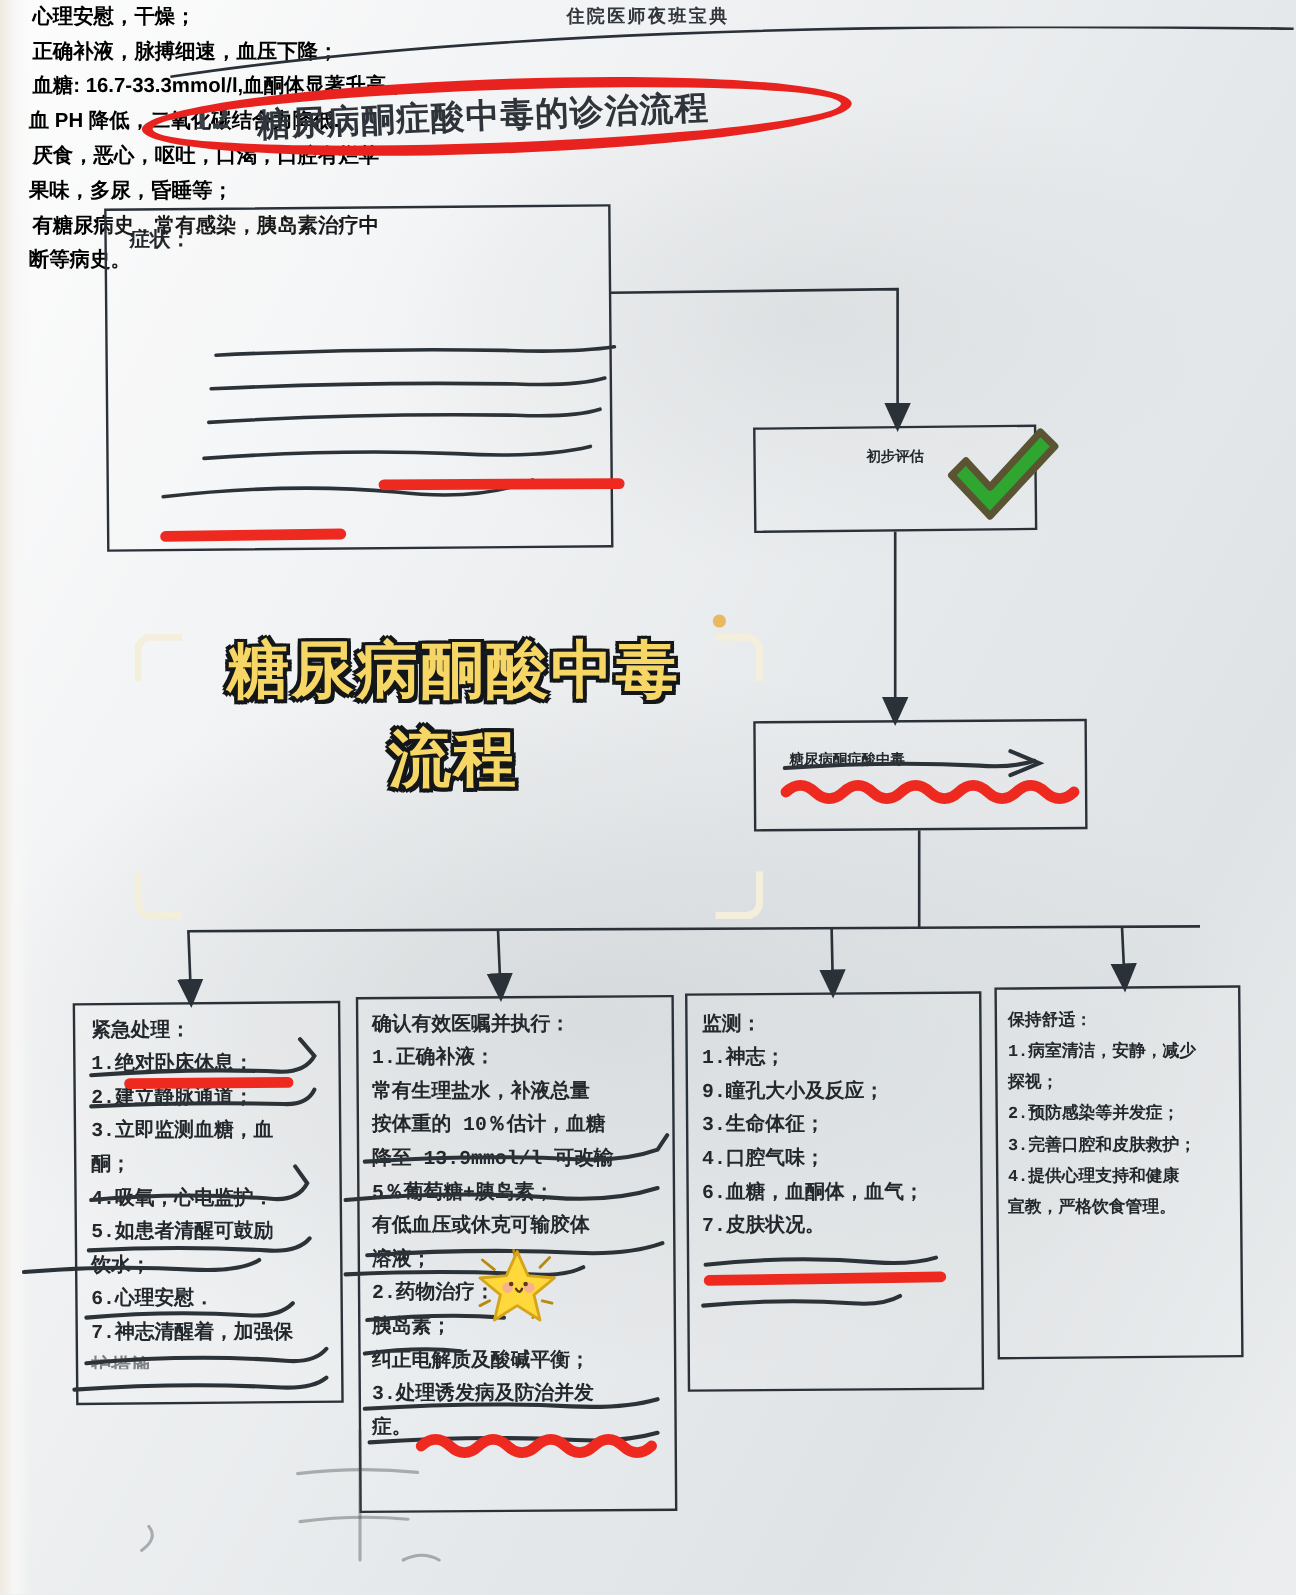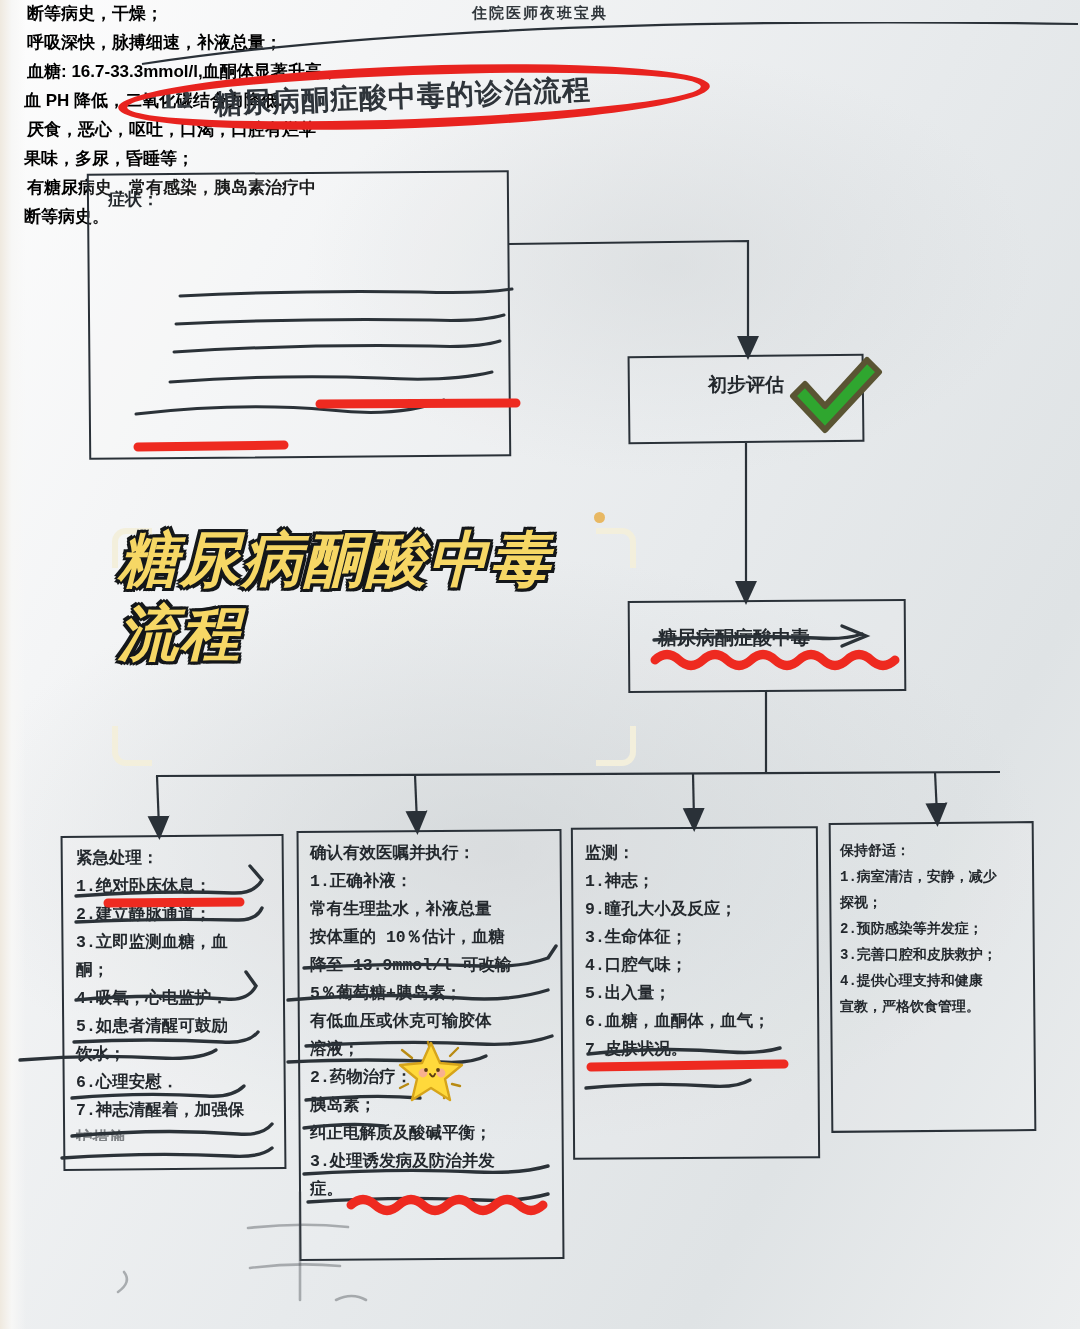--- a/index.html
+++ b/index.html
@@ -55,21 +55,21 @@
   .bx-b4{left:830px;top:822px;width:205px;height:310px;transform:rotate(-0.5deg);}
 
   .boxtext{position:absolute;color:#23282d;font-family:"DejaVu Serif","Liberation Serif",serif;}
   .sym-head{left:108px;top:188px;font-size:17px;font-weight:700;}
   .sym-list{left:108px;top:214px;width:400px;}
   .sym-row{display:flex;align-items:flex-start;margin-bottom:2px;}
   .bullet{width:9px;height:9px;border-radius:50%;background:#3b4147;margin-top:9px;margin-right:18px;flex:none;}
   .sym-txt{font-size:17px;line-height:27px;font-weight:700;}
   .nobullet{margin-left:24px;}
 
-  .ctr{position:absolute;text-align:center;font-size:19px;font-weight:700;
+  .ctr{position:absolute;text-align:center;font-size:12px;font-weight:700;
        color:#23282d;font-family:"DejaVu Serif","Liberation Serif",serif;}
   .assess-lbl{left:628px;top:372px;width:236px;}
   .dka-lbl{left:640px;top:625px;width:250px;text-align:left;padding-left:18px;}
 
   .blist{position:absolute;font-size:16.5px;line-height:28px;font-weight:700;
          color:#23282d;font-family:Liberation Mono, monospace;}
   .b1l{left:76px;top:845px;width:200px;}
   .b2l{left:310px;top:840px;width:244px;}
   .b3l{left:585px;top:840px;width:228px;}
   .b4l{left:840px;top:838px;width:190px;font-size:14px;line-height:26px;}
@@ -77,27 +77,27 @@
   
   svg.flow{position:absolute;left:0;top:0;width:1080px;height:1329px;pointer-events:none;}
 
   
   .check{position:absolute;left:783px;top:352px;width:104px;height:86px;}
 
   
   .star{position:absolute;left:398px;top:1040px;width:66px;height:64px;}
 
   
-  .bigtitle{position:absolute;left:118px;top:522px;width:520px;
+  .bigtitle{position:absolute;left:118px;top:522px;width:520px;text-align:center;
             font-family:"DejaVu Sans","Liberation Sans",sans-serif;
-            font-weight:900;font-size:60px;line-height:74px;color:#f6d765;letter-spacing:2px;
+            font-weight:900;font-size:52px;line-height:74px;color:#f6d765;letter-spacing:2px;
             text-shadow:
               -3px -3px 0 #14171a, 3px -3px 0 #14171a, -3px 3px 0 #14171a, 3px 3px 0 #14171a,
               0 -3px 0 #14171a, 0 3px 0 #14171a, -3px 0 0 #14171a, 3px 0 0 #14171a,
-              7px 8px 0 #11141600; font-style: italic;}
+              7px 8px 0 #11141600;}
   .bigtitle .l2{display:block;}
   .corner{position:absolute;width:34px;height:34px;border:6px solid #f3efdc;}
   .c-tl{left:112px;top:528px;border-right:none;border-bottom:none;border-top-left-radius:14px;}
   .c-tr{left:596px;top:528px;border-left:none;border-bottom:none;border-top-right-radius:14px;}
   .c-bl{left:112px;top:726px;border-right:none;border-top:none;border-bottom-left-radius:14px;}
   .c-br{left:596px;top:726px;border-left:none;border-top:none;border-bottom-right-radius:14px;}
   .dot-deco{position:absolute;left:594px;top:512px;width:11px;height:11px;border-radius:50%;background:#e8b863;}
 
   
   svg.ink{position:absolute;left:0;top:0;width:1080px;height:1329px;pointer-events:none;}
@@ -146,25 +146,25 @@
       <path d="M415 775 L417 823" marker-end="url(#ar)"></path>
       <path d="M693 773 L694 820" marker-end="url(#ar)"></path>
       <path d="M935 772 L937 815" marker-end="url(#ar)"></path>
     </g>
   </svg>
 
   <div class="boxtext sym-head">症状：</div>
   <div class="sym-list">
     <div class="sym-row">
         <span class="bullet"></span>
-        <span class="sym-txt">断等病史，干燥；</span>
-      </div>
-    <div class="sym-row">
-        <span class="bullet"></span>
-        <span class="sym-txt">呼吸深快，脉搏细速，补液总量；</span>
+        <span class="sym-txt">心理安慰，干燥；</span>
+      </div>
+    <div class="sym-row">
+        <span class="bullet"></span>
+        <span class="sym-txt">正确补液，脉搏细速，血压下降；</span>
       </div>
     <div class="sym-row">
         <span class="bullet"></span>
         <span class="sym-txt">血糖: 16.7-33.3mmol/l,血酮体显著升高，</span>
       </div>
     <div class="sym-row">
         <span class="sym-txt nobullet">血 PH 降低，二氧化碳结合力降低.</span>
       </div>
     <div class="sym-row">
         <span class="bullet"></span>
@@ -214,21 +214,20 @@
     <div>3.处理诱发病及防治并发</div>
     <div>症。</div>
   </div>
 
   <div class="blist b3l">
     <div>监测：</div>
     <div>1.神志；</div>
     <div>9.瞳孔大小及反应；</div>
     <div>3.生命体征；</div>
     <div>4.口腔气味；</div>
-    <div>5.出入量；</div>
     <div>6.血糖，血酮体，血气；</div>
     <div>7.皮肤状况。</div>
   </div>
 
   <div class="blist b4l">
     <div>保持舒适：</div>
     <div>1.病室清洁，安静，减少</div>
     <div>探视；</div>
     <div>2.预防感染等并发症；</div>
     <div>3.完善口腔和皮肤救护；</div>

